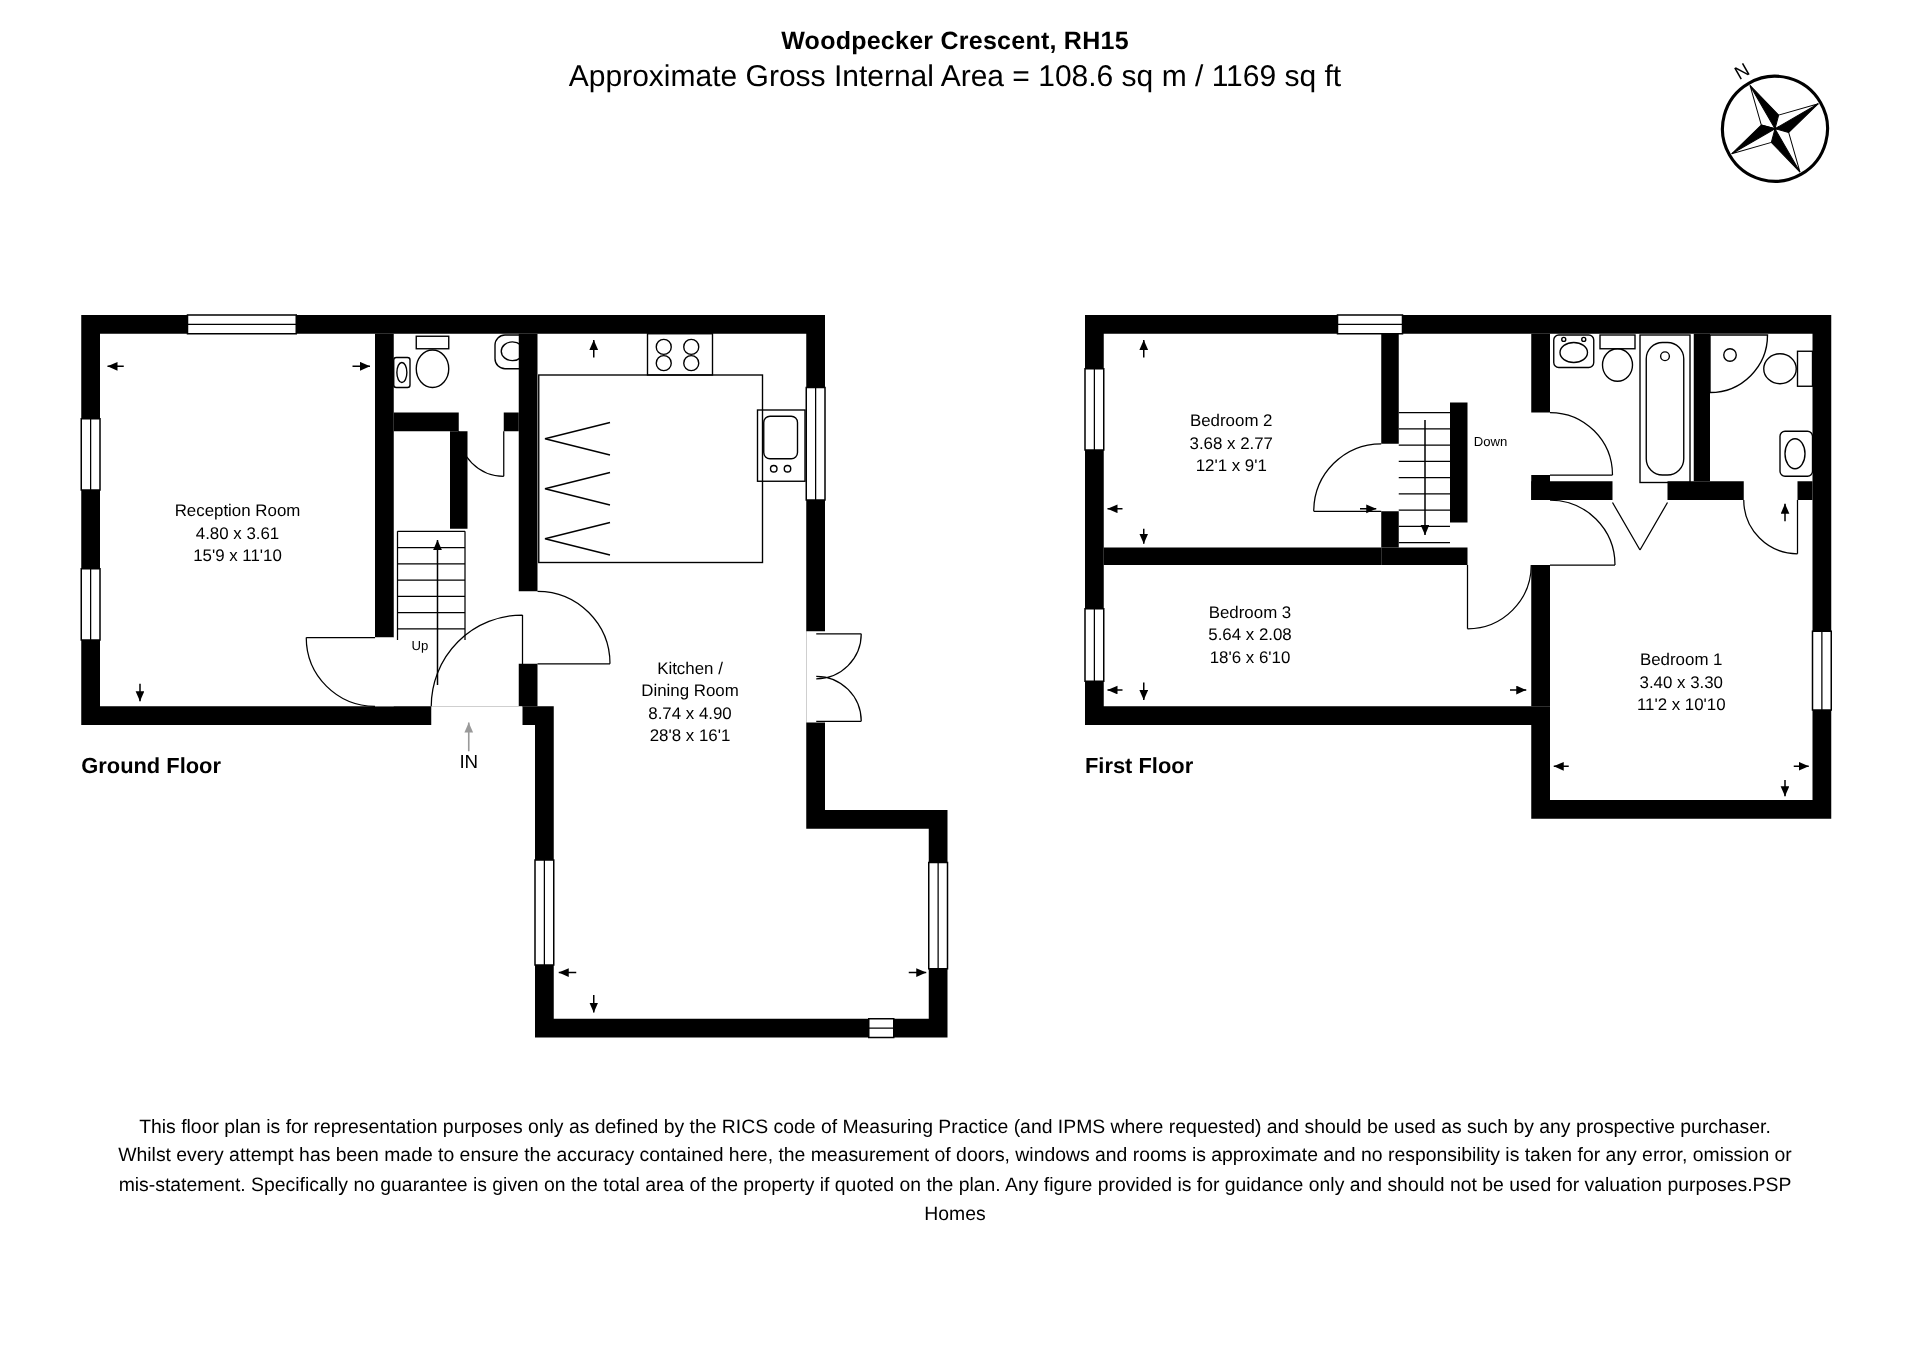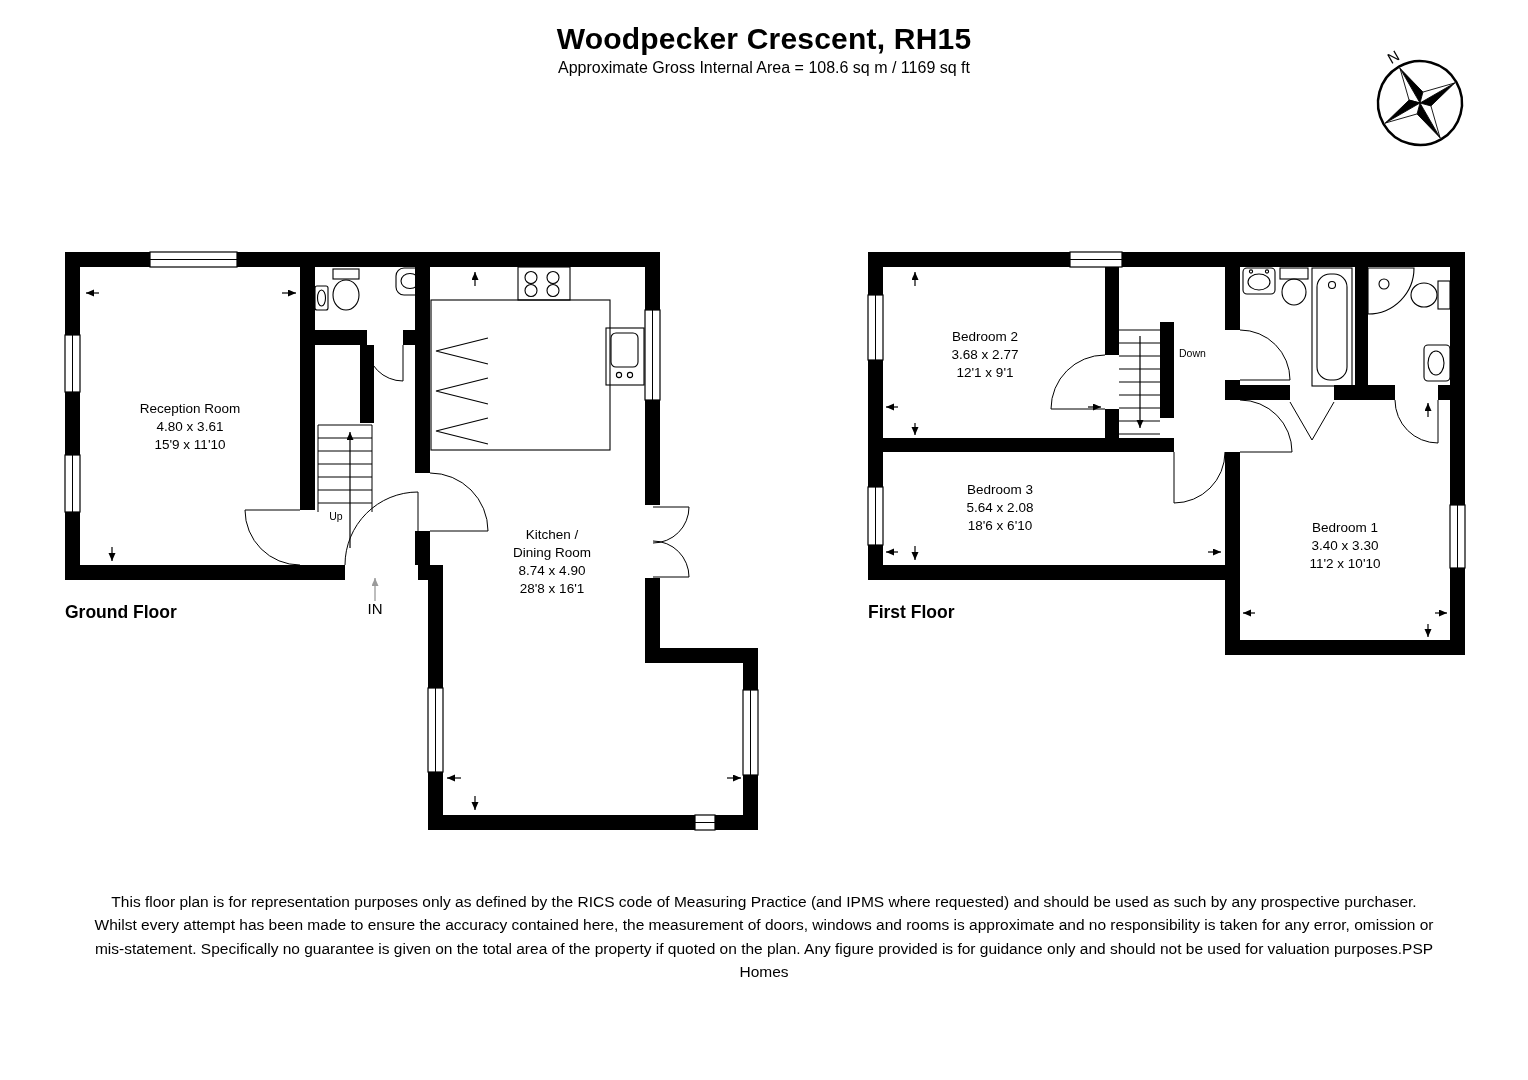--- a/index.html
+++ b/index.html
@@ -1,19 +1,19 @@
 <!DOCTYPE html>
 <html><head>
 <meta charset="utf-8">
 <style>
   html,body{margin:0;padding:0;background:#fff;}
   body{width:1528px;height:1080px;position:relative;font-family:"Liberation Sans",sans-serif;color:#000;overflow:hidden;}
   .header{position:absolute;top:22px;left:0;width:100%;text-align:center;}
-  .title{font-size:30px;font-weight:bold;margin:0;letter-spacing:0.2px;}
-  .subtitle{font-size:16px;margin:3px 0 0 0;}
+  .title{font-size:20px;font-weight:bold;margin:0;letter-spacing:0.2px;}
+  .subtitle{font-size:24px;margin:3px 0 0 0;}
   .disclaimer{position:absolute;top:890px;left:94px;width:1340px;text-align:center;font-size:15.5px;line-height:1.5;}
   svg.plan{position:absolute;top:0;left:0;}
   text{font-family:"Liberation Sans",sans-serif;fill:#000;}
   .room-label{font-size:13.5px;text-anchor:middle;}
   .floor-label{font-size:17.5px;font-weight:bold;}
   .small-label{font-size:10.5px;}
   .in-label{font-size:15px;text-anchor:middle;}
   .wall{fill:#000;stroke:none;}
   .gap{fill:#fff;stroke:none;}
   .thin{fill:none;stroke:#000;stroke-width:1.1;}

